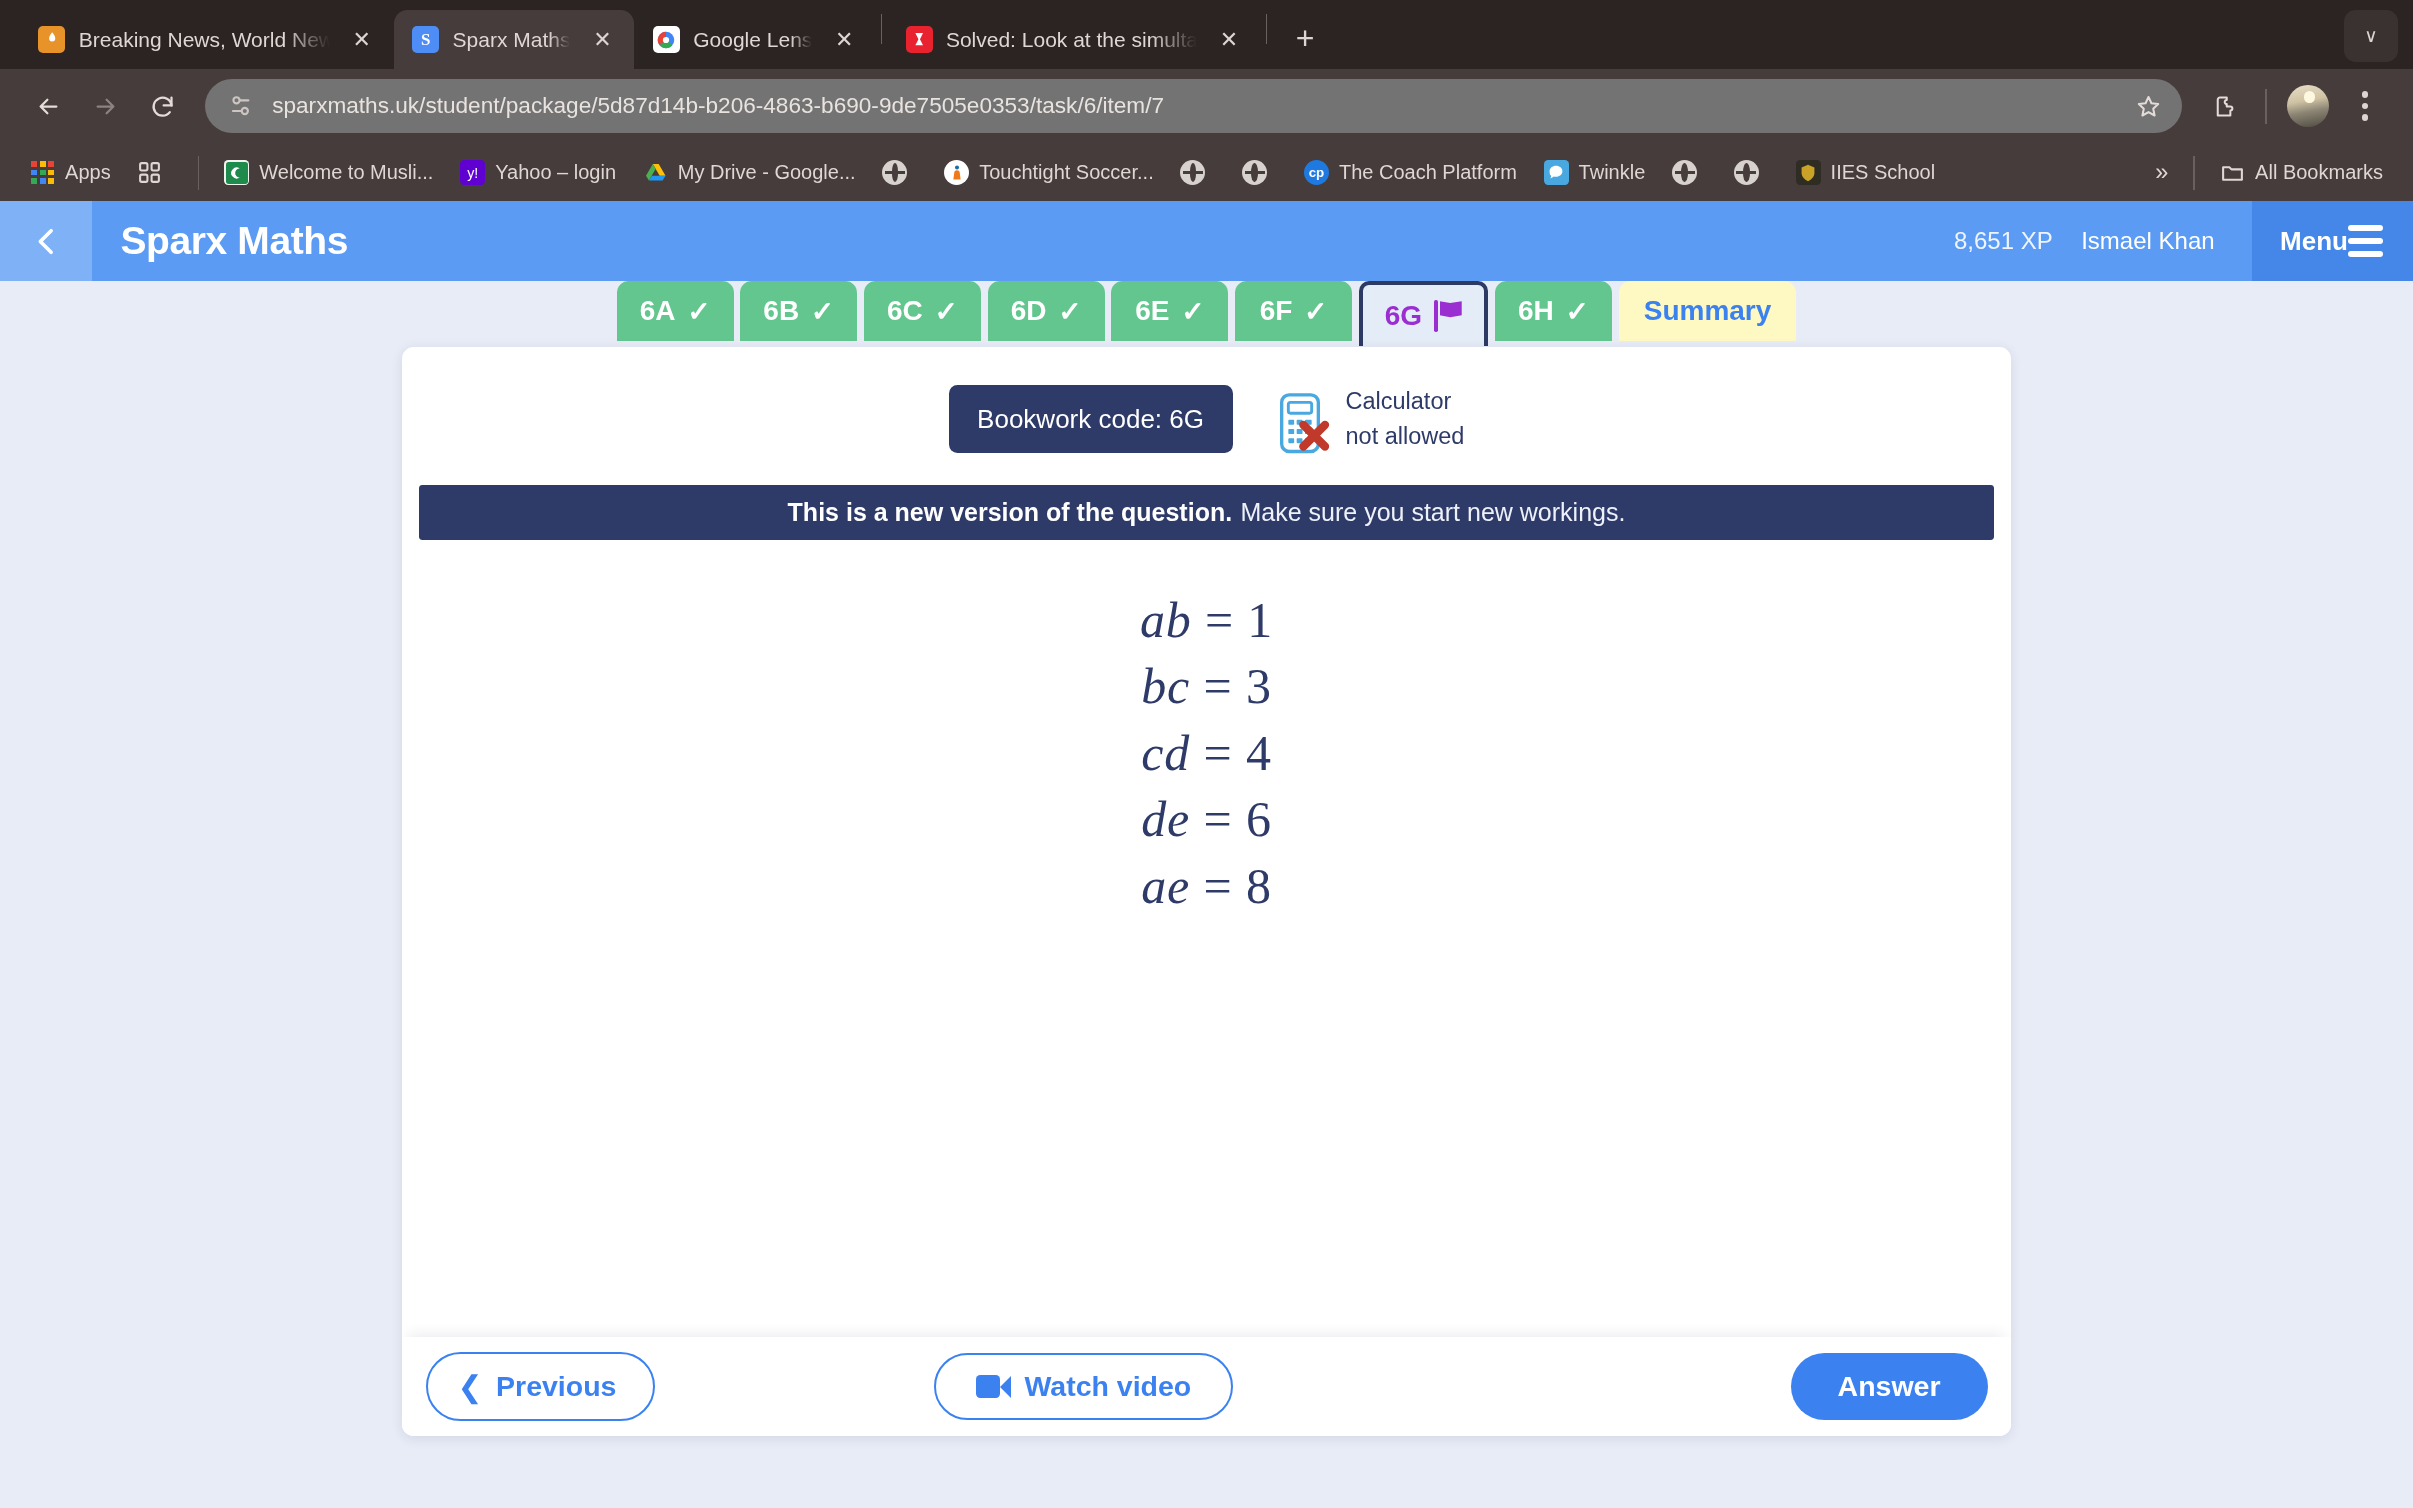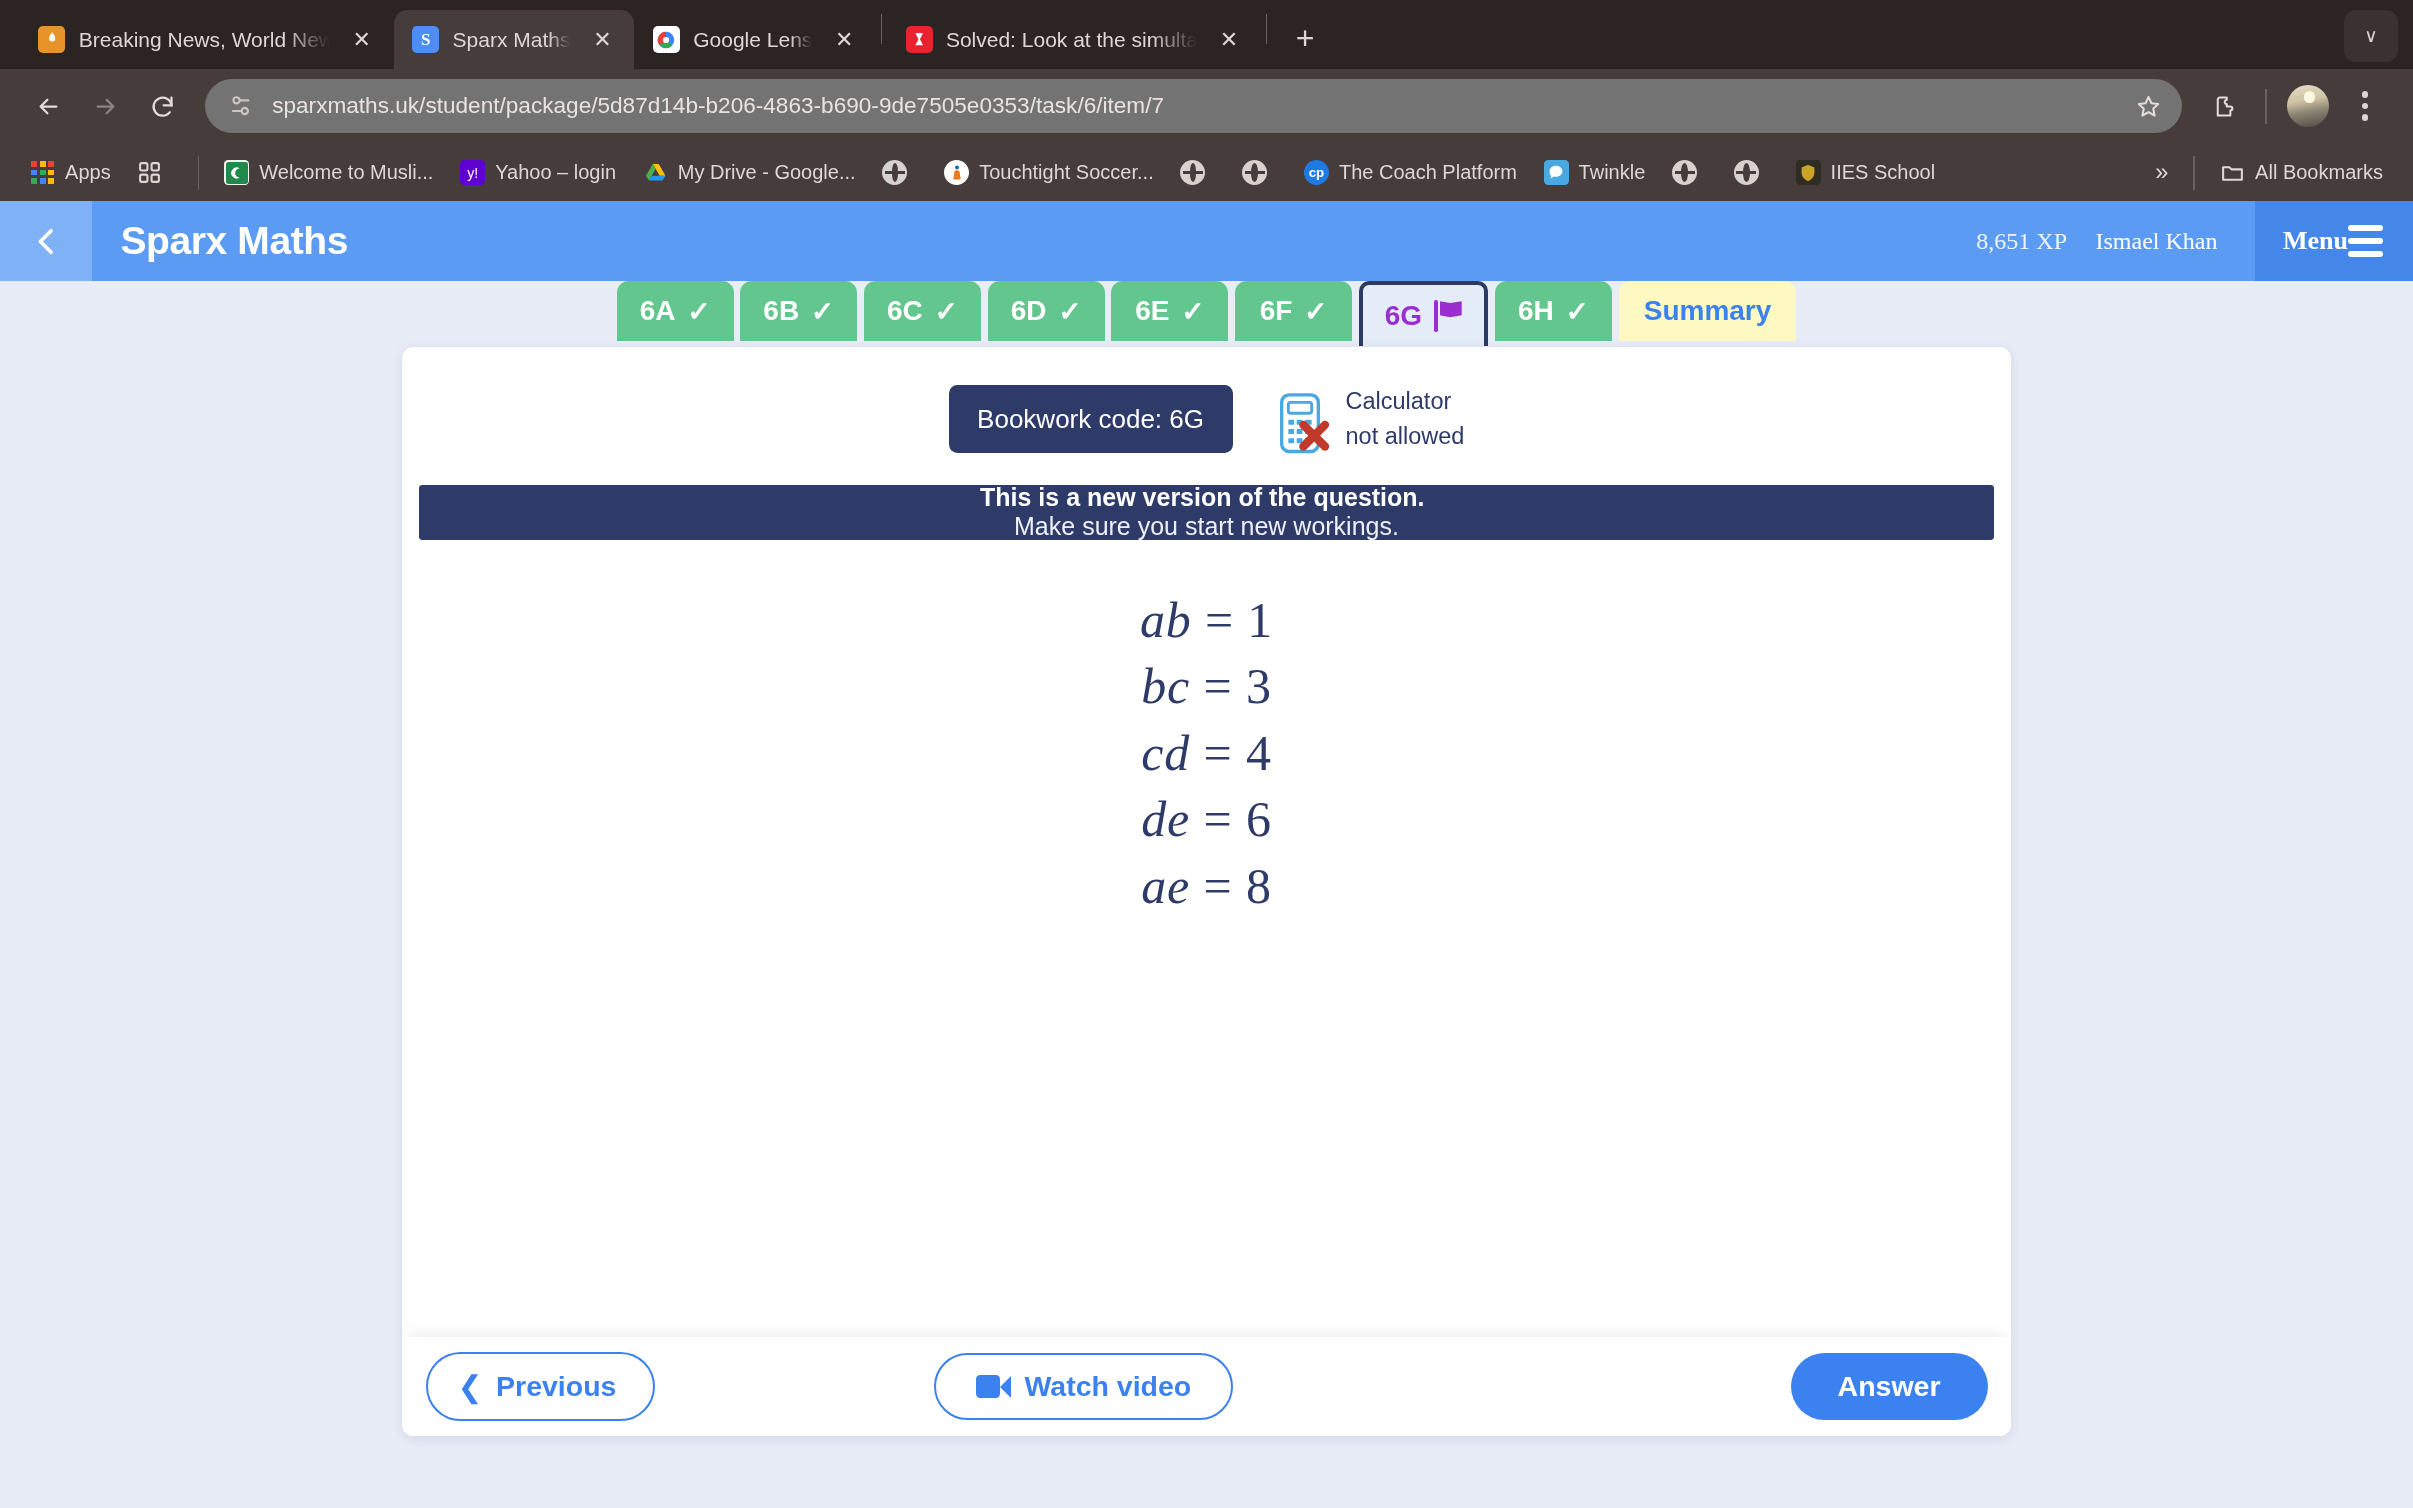--- a/index.html
+++ b/index.html
@@ -117,21 +117,21 @@
     position: relative;
   }
   .sparx-back {
     width: 92px; height: 80px; background: #7fb1f6;
     display: flex; align-items: center; justify-content: center; color: #fff;
   }
   .sparx-logo {
     color: #fff; font-size: 39px; font-weight: 700; letter-spacing: -0.4px;
     margin-left: 28.5px; font-family: "Liberation Sans", sans-serif;
   }
-  .sparx-right { margin-left: auto; display: flex; align-items: center; height: 80px; font-family: Liberation Serif, serif; }
+  .sparx-right { margin-left: auto; display: flex; align-items: center; height: 80px; }
   .xp { color: #f0f5fd; font-size: 24px; margin-right: 28.5px; }
   .uname { color: #fff; font-size: 24px; margin-right: 37px; }
   .menu-btn {
     background: #4487e8; height: 80px; display: flex; align-items: center;
     padding: 0 30px 0 28.5px; 
   }
   .menu-btn span { color: #fff; font-size: 26px; font-weight: 700; }
   .burger { display: flex; flex-direction: column; gap: 6.7px; }
   .burger i { display: block; width: 35px; height: 5.9px; border-radius: 3.4px; background: #fff; }
 
@@ -169,21 +169,21 @@
     background: #2e3a68; color: #fff; font-size: 26px;
     padding: 18.4px 28.5px; border-radius: 8.4px;
   }
   .calc { display: flex; align-items: flex-end; gap: 16px; }
   .calc-text { color: #2e3a68; font-size: 23.5px; line-height: 1.5; }
   .calc-ico { width: 50px; height: 62px; position: relative; }
 
   .banner {
     margin: 30px 17px 0 17px; background: #2e3a68; color: #fff;
     height: 55px; display: flex; align-items: center; justify-content: center;
-    font-size: 25px; border-radius: 3.4px; flex-direction: column;
+    font-size: 25px; border-radius: 3.4px;
   }
   .banner b { font-weight: 700; margin-right: 8.4px; }
   .banner span { font-weight: 400; color: #eef1f9; }
 
   .question {
     margin: 37px auto 0 auto; width: 1525px; text-align: center;
     color: #2e3a68; font-size: 45px; line-height: 1.35;
     font-family: "Liberation Sans", sans-serif;
   }
   .mathvar { font-family: "Liberation Serif", serif; font-style: italic; font-size: 42px; }

